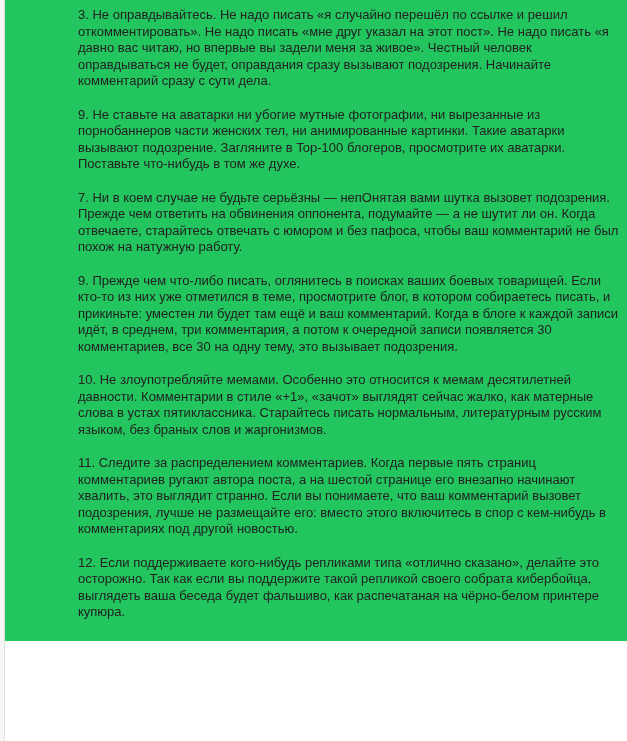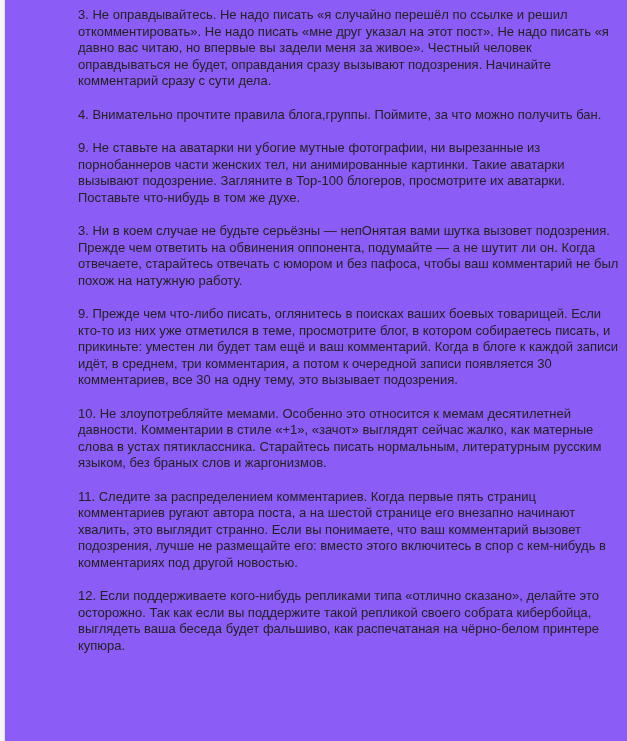--- a/index.html
+++ b/index.html
@@ -9,22 +9,22 @@
   }
   body {
     width: 627px;
     height: 741px;
     overflow: hidden;
     font-family: "Liberation Sans", "DejaVu Sans", sans-serif;
   }
   .page {
     position: relative;
     width: 627px;
-    height: 741px;
-    background: #8b5cf6;
+    height: 641px;
+    background: #22c55e;
     text-decoration: underline;
   }
   .left-edge {
     position: absolute;
     left: 0;
     top: 0;
     width: 4px;
     height: 741px;
     background: #f5f5f5;
     border-right: 1px solid #e0e0e0;
@@ -46,23 +46,22 @@
 </style>
 </head>
 <body>
 
 <div class="page">
   <div class="left-edge"></div>
 
   <div class="content">
     <div class="post-text">
       <p>3. Не оправдывайтесь. Не надо писать «я случайно перешёл по ссылке и решил откомментировать». Не надо писать «мне друг указал на этот пост». Не надо писать «я давно вас читаю, но впервые вы задели меня за живое». Честный человек оправдываться не будет, оправдания сразу вызывают подозрения. Начинайте комментарий сразу с сути дела.</p>
-      <p>4. Внимательно прочтите правила блога,группы. Поймите, за что можно получить бан.</p>
       <p>9. Не ставьте на аватарки ни убогие мутные фотографии, ни вырезанные из порнобаннеров части женских тел, ни анимированные картинки. Такие аватарки вызывают подозрение. Загляните в Top-100 блогеров, просмотрите их аватарки. Поставьте что-нибудь в том же духе.</p>
-      <p>3. Ни в коем случае не будьте серьёзны — непОнятая вами шутка вызовет подозрения. Прежде чем ответить на обвинения оппонента, подумайте — а не шутит ли он. Когда отвечаете, старайтесь отвечать с юмором и без пафоса, чтобы ваш комментарий не был похож на натужную работу.</p>
+      <p>7. Ни в коем случае не будьте серьёзны — непОнятая вами шутка вызовет подозрения. Прежде чем ответить на обвинения оппонента, подумайте — а не шутит ли он. Когда отвечаете, старайтесь отвечать с юмором и без пафоса, чтобы ваш комментарий не был похож на натужную работу.</p>
       <p>9. Прежде чем что-либо писать, оглянитесь в поисках ваших боевых товарищей. Если кто-то из них уже отметился в теме, просмотрите блог, в котором собираетесь писать, и прикиньте: уместен ли будет там ещё и ваш комментарий. Когда в блоге к каждой записи идёт, в среднем, три комментария, а потом к очередной записи появляется 30 комментариев, все 30 на одну тему, это вызывает подозрения.</p>
       <p>10. Не злоупотребляйте мемами. Особенно это относится к мемам десятилетней давности. Комментарии в стиле «+1», «зачот» выглядят сейчас жалко, как матерные слова в устах пятиклассника. Старайтесь писать нормальным, литературным русским языком, без браных слов и жаргонизмов.</p>
       <p>11. Следите за распределением комментариев. Когда первые пять страниц комментариев ругают автора поста, а на шестой странице его внезапно начинают хвалить, это выглядит странно. Если вы понимаете, что ваш комментарий вызовет подозрения, лучше не размещайте его: вместо этого включитесь в спор с кем-нибудь в комментариях под другой новостью.</p>
       <p>12. Если поддерживаете кого-нибудь репликами типа «отлично сказано», делайте это осторожно. Так как если вы поддержите такой репликой своего собрата кибербойца, выглядеть ваша беседа будет фальшиво, как распечатаная на чёрно-белом принтере купюра.</p>
     </div>
 
   </div>
 </div>
 
 </body></html>

